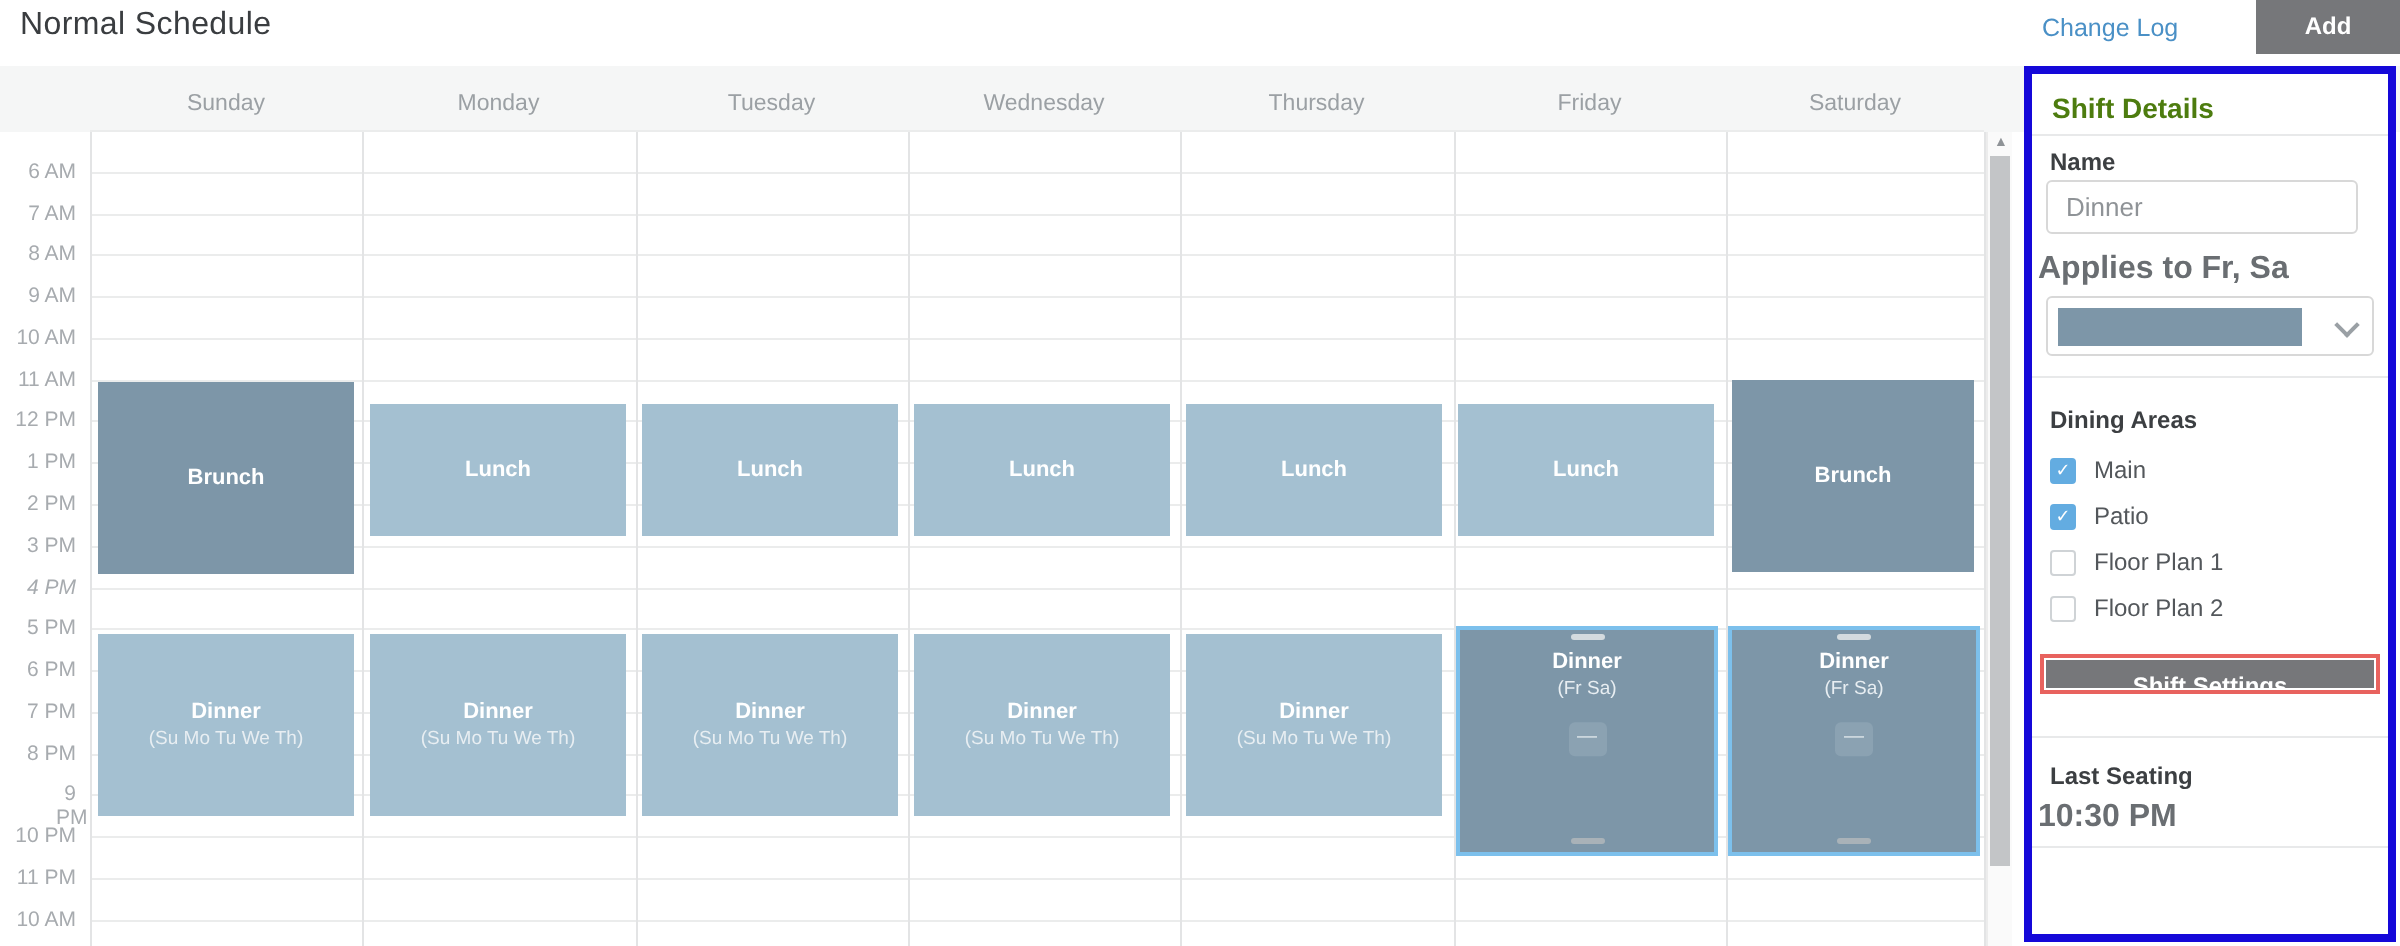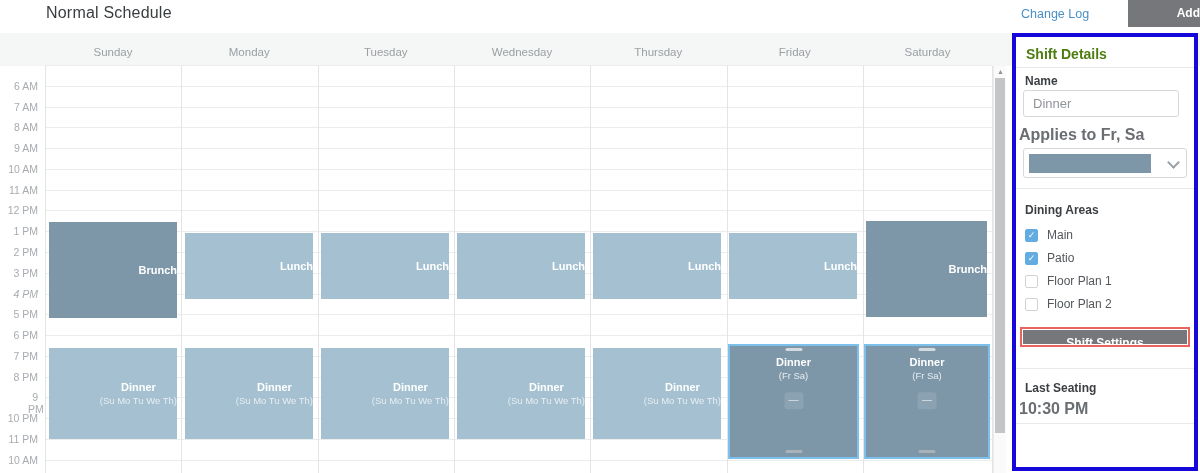--- a/index.html
+++ b/index.html
@@ -1,35 +1,35 @@
 <!DOCTYPE html>
 <html style="--shift-dark: #7d96a8; --shift-light: #a4c0d1; --sel-border: #7cc0ec; --panel-border: #1508d9; --hl-red: #e8625e; --btn-gray: #76777a; --check-blue: #63ace1; --link-blue: #4a90c6;"><head>
 <meta charset="utf-8">
 <style>
   * { margin:0; padding:0; box-sizing:border-box; }
   html,body { width:1200px; height:473px; overflow:hidden; background:#ffffff;
               font-family:"Liberation Sans", sans-serif; position:relative; }
 
   
   .topbar { position:absolute; left:0; top:0; width:1200px; height:30px; background:#fff; z-index:40; }
-  .page-title { position:absolute; left:10px; top:4px; font-size:16px; color:#3a3d40; letter-spacing:.2px;margin-left:36px; }
+  .page-title { position:absolute; left:10px; top:4px; font-size:16px; color:#3a3d40; letter-spacing:.2px; }
   .change-log { position:absolute; left:1021px; top:7px; font-size:12.5px; color:var(--link-blue); cursor:pointer; }
   .add-btn { position:absolute; left:1128px; top:0; width:72px; height:27px; background:var(--btn-gray);
-             color:#fff; font-size:12px; font-weight:bold; text-align:right; line-height:27px; cursor:pointer; }
+             color:#fff; font-size:12px; font-weight:bold; text-align:center; line-height:27px; cursor:pointer; }
 
   
   .header-band { position:absolute; left:0; top:33px; width:1200px; height:33px; background:#f5f6f6; z-index:1; }
   .day-label { position:absolute; top:46px; font-size:11.5px; color:#9ba0a4; text-align:center; z-index:3; }
   .hline { position:absolute; height:1px; background:#ebecec; left:45px; width:947px; z-index:2; }
   .vline { position:absolute; width:1px; background:#e3e4e5; top:66px; bottom:0; z-index:2; }
   .time-label { position:absolute; left:0; width:38px; text-align:right; font-size:10.5px; color:#a7abaf; z-index:3; }
 
   
-  .block { position:absolute; z-index:5; display:flex; flex-direction:column; align-items:flex-end;
-           justify-content:center; color:#fff; cursor:pointer;margin-top:31px; }
+  .block { position:absolute; z-index:5; display:flex; flex-direction:column; align-items:center;
+           justify-content:center; color:#fff; cursor:pointer; }
   .block.light { background:var(--shift-light); }
   .block.dark  { background:var(--shift-dark); }
   .block.selected { border:2px solid var(--sel-border); justify-content:flex-start; }
   .block-label { font-size:11px; font-weight:bold; color:#fff; text-align:center; }
   .block-sub { font-size:9.5px; color:#e8eef2; text-align:center; margin-top:2px; }
   .sel-text { position:absolute; top:10px; left:0; right:0; text-align:center; }
   .handle-top { position:absolute; top:2px; left:50%; transform:translateX(-50%); width:17px; height:3px;
                 background:#d4dbdf; border-radius:2px; }
   .handle-bottom { position:absolute; bottom:4px; left:50%; transform:translateX(-50%); width:17px; height:3px;
                    background:#a9b2b8; border-radius:2px; }

